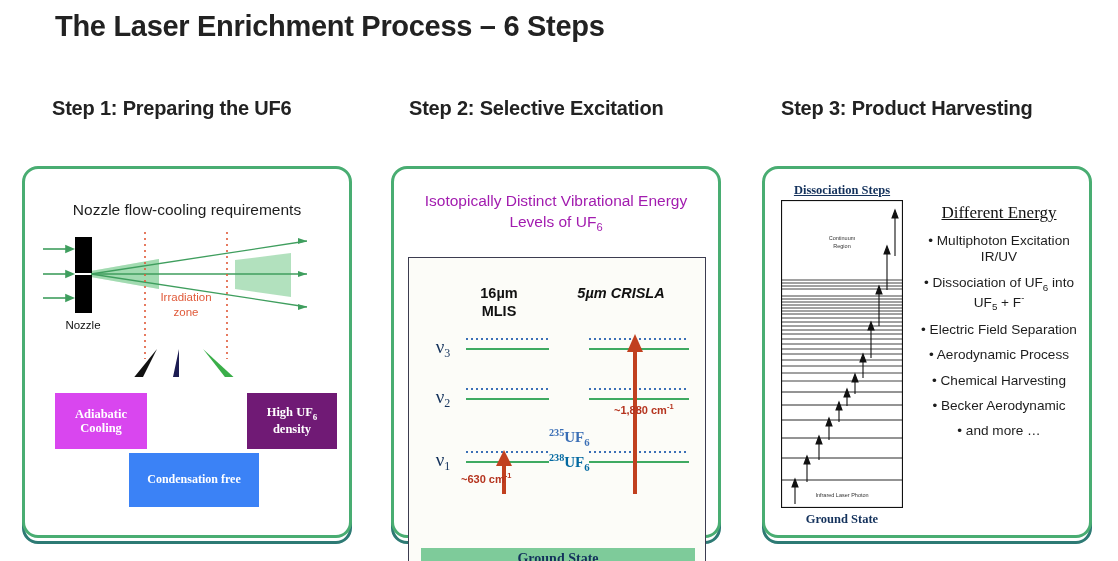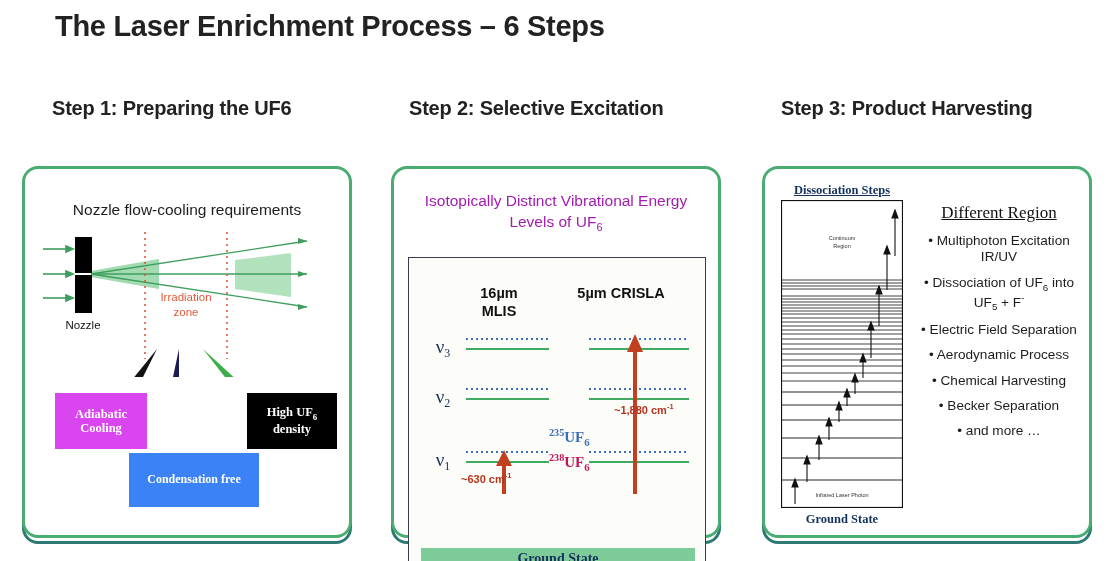--- a/index.html
+++ b/index.html
@@ -84,21 +84,21 @@
     justify-content: center;
     box-sizing: border-box;
     padding: 4px;
   }
   #callout-adiabatic {
     left: 30px; top: 224px; width: 92px; height: 56px;
     background: #d946ef;
   }
   #callout-density {
     left: 222px; top: 224px; width: 90px; height: 56px;
-    background: #000000;
+    background: #701a75;
   }
   #callout-condensation {
     left: 104px; top: 284px; width: 130px; height: 54px;
     background: #3b82f6;
     font-size: 12px;
   }
 
   
   #p2-heading {
     position: absolute;
@@ -118,21 +118,21 @@
   }
   .p2-col-head {
     position: absolute;
     font-size: 14.5px;
     font-weight: bold;
     color: #111111;
     text-align: center;
     line-height: 1.25;
   }
   #p2-col-head-left  { left: 40px;  top: 26px; width: 100px; }
-  #p2-col-head-right { left: 152px; top: 26px; width: 120px; }
+  #p2-col-head-right { left: 152px; top: 26px; width: 120px; font-style: italic; }
   #levels-svg { position: absolute; left: 0; top: 0; }
   #ground-state-band {
     position: absolute;
     left: 12px; bottom: 6px;
     width: 274px; height: 22px;
     background: #7ecb9a;
     color: #14325c;
     font-family: "Liberation Serif", serif;
     font-weight: bold;
     font-size: 14px;
@@ -142,21 +142,21 @@
   }
   .iso-label {
     position: absolute;
     font-family: "Liberation Serif", serif;
     font-weight: bold;
     font-size: 15px;
     white-space: nowrap;
     margin-top: 9px;
   }
   #iso-235 { left: 140px; top: 160px; color: #3b6fb6; }
-  #iso-238 { left: 140px; top: 185px; color: #be185d; text-align: center; }
+  #iso-238 { left: 140px; top: 185px; color: #0369a1; text-align: center; }
   .energy-tag {
     position: absolute;
     color: #b5341f;
     font-size: 11px;
     font-weight: bold;
     white-space: nowrap;
   }
   #tag-630  { left: 52px;  top: 213px; }
   #tag-1880 { left: 205px; top: 144px; }
 
@@ -402,22 +402,22 @@
           <polygon points="114,10 111,18 117,18"></polygon>
       </g>
 
       <text x="61" y="297" text-anchor="middle" font-family="Liberation Sans, sans-serif" font-size="5.5" fill="#333333">Infrared Laser Photon</text>
     </svg>
 
     <div id="ladder-ground">Ground State</div>
   </div>
 
   <div id="methods-block">
-    <div id="methods-title">Different Region</div>
+    <div id="methods-title">Different Energy</div>
     <div class="method-item">• Multiphoton Excitation<br>IR/UV</div>
     <div class="method-item">• Dissociation of UF<sub>6</sub> into<br>UF<sub>5</sub> + F<sup>-</sup></div>
     <div class="method-item">• Electric Field Separation</div>
     <div class="method-item">• Aerodynamic Process</div>
     <div class="method-item">• Chemical Harvesting</div>
-    <div class="method-item">• Becker Separation</div>
+    <div class="method-item">• Becker Aerodynamic</div>
     <div class="method-item">• and more …</div>
   </div>
 </div>
 
 </body></html>

